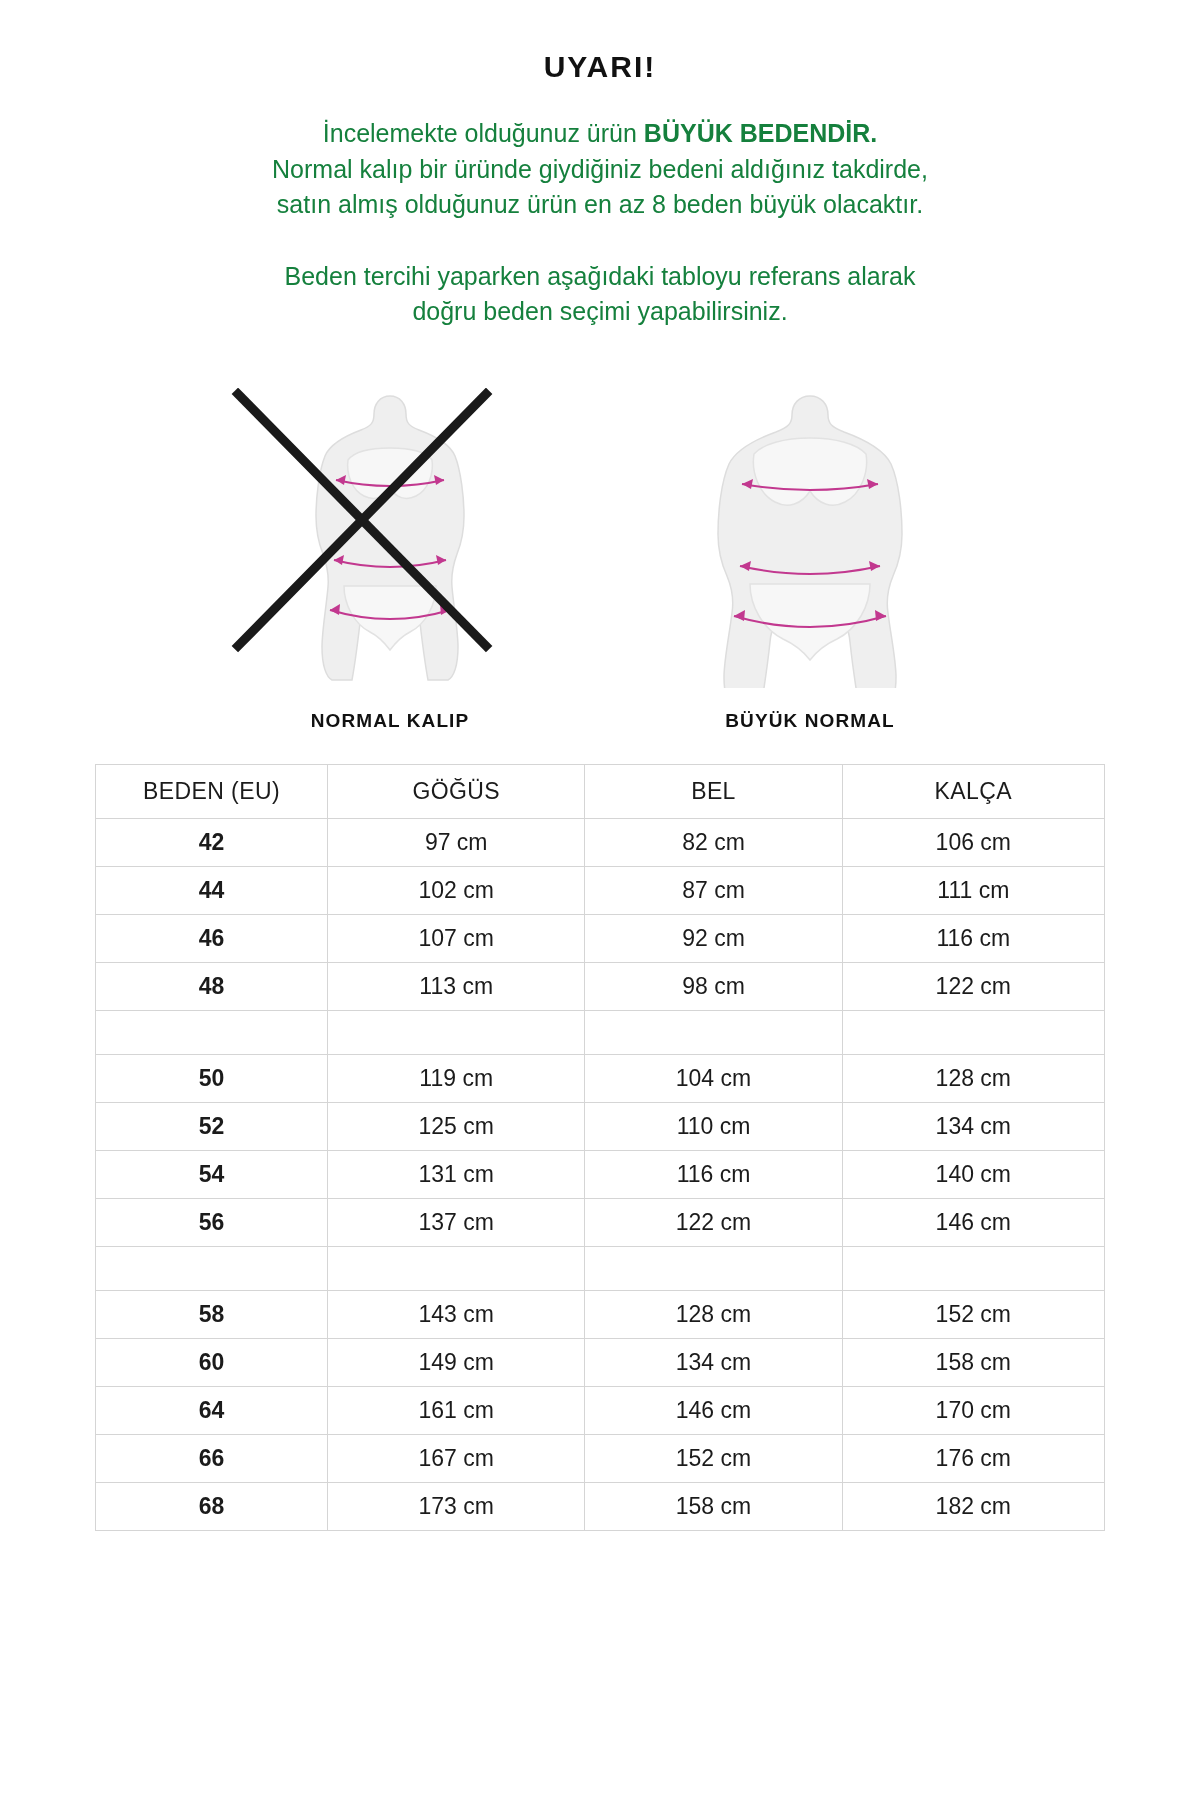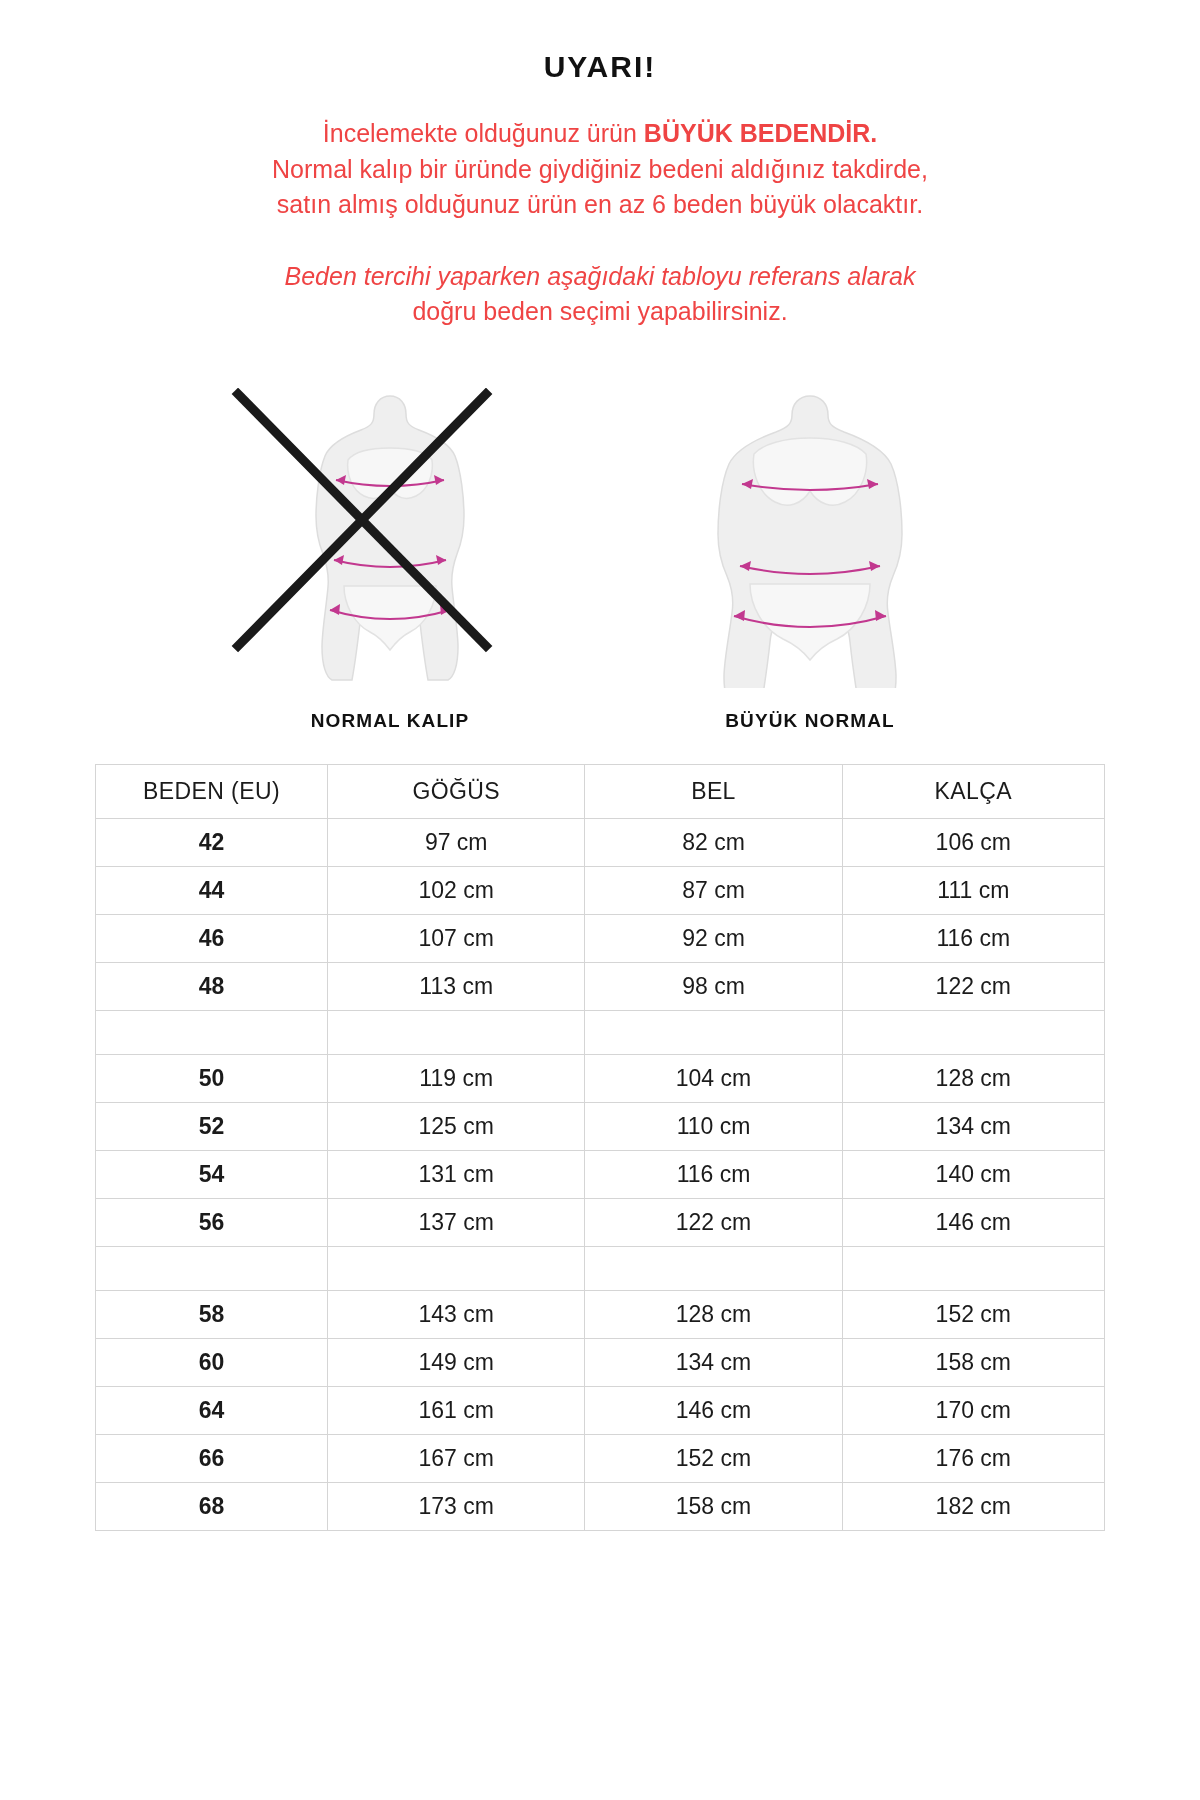--- a/index.html
+++ b/index.html
@@ -27,34 +27,33 @@
     font-size: 30px;
     font-weight: bold;
     letter-spacing: 2px;
     margin: 50px 0 0 0;
     color: #111111;
   }
   .warning-body {
     text-align: center;
     font-size: 25px;
     line-height: 1.42;
-    color: #ef4444;
+    color: #15803d;
     margin: 32px auto 0 auto;
     width: 1000px;
     font-weight: 400;
   }
   .warning-body .strong {
     font-weight: 700;
   }
   .warning-body p {
     margin: 0;
   }
   .warning-body p.second {
     margin-top: 36px;
-    font-style: italic;
   }
   
   .figures {
     display: flex;
     justify-content: center;
     gap: 100px;
     margin-top: 58px;
   }
   .figure-block {
     width: 320px;
@@ -119,21 +118,21 @@
 </head>
 <body>
 
 <div class="page">
 
   <h1 class="warning-title">UYARI!</h1>
 
   <div class="warning-body">
     <p><span>İncelemekte olduğunuz ürün </span><span class="strong">BÜYÜK BEDENDİR.</span></p>
     <p>Normal kalıp bir üründe giydiğiniz bedeni aldığınız takdirde,</p>
-    <p>satın almış olduğunuz ürün en az 6 beden büyük olacaktır.</p>
+    <p>satın almış olduğunuz ürün en az 8 beden büyük olacaktır.</p>
     <p class="second">Beden tercihi yaparken aşağıdaki tabloyu referans alarak</p>
     <p>doğru beden seçimi yapabilirsiniz.</p>
   </div>
 
   <div class="figures">
 
     <div class="figure-block">
       <div class="figure-svg-wrap">
         <svg viewBox="0 0 320 300" width="320" height="300" aria-hidden="true">
 

